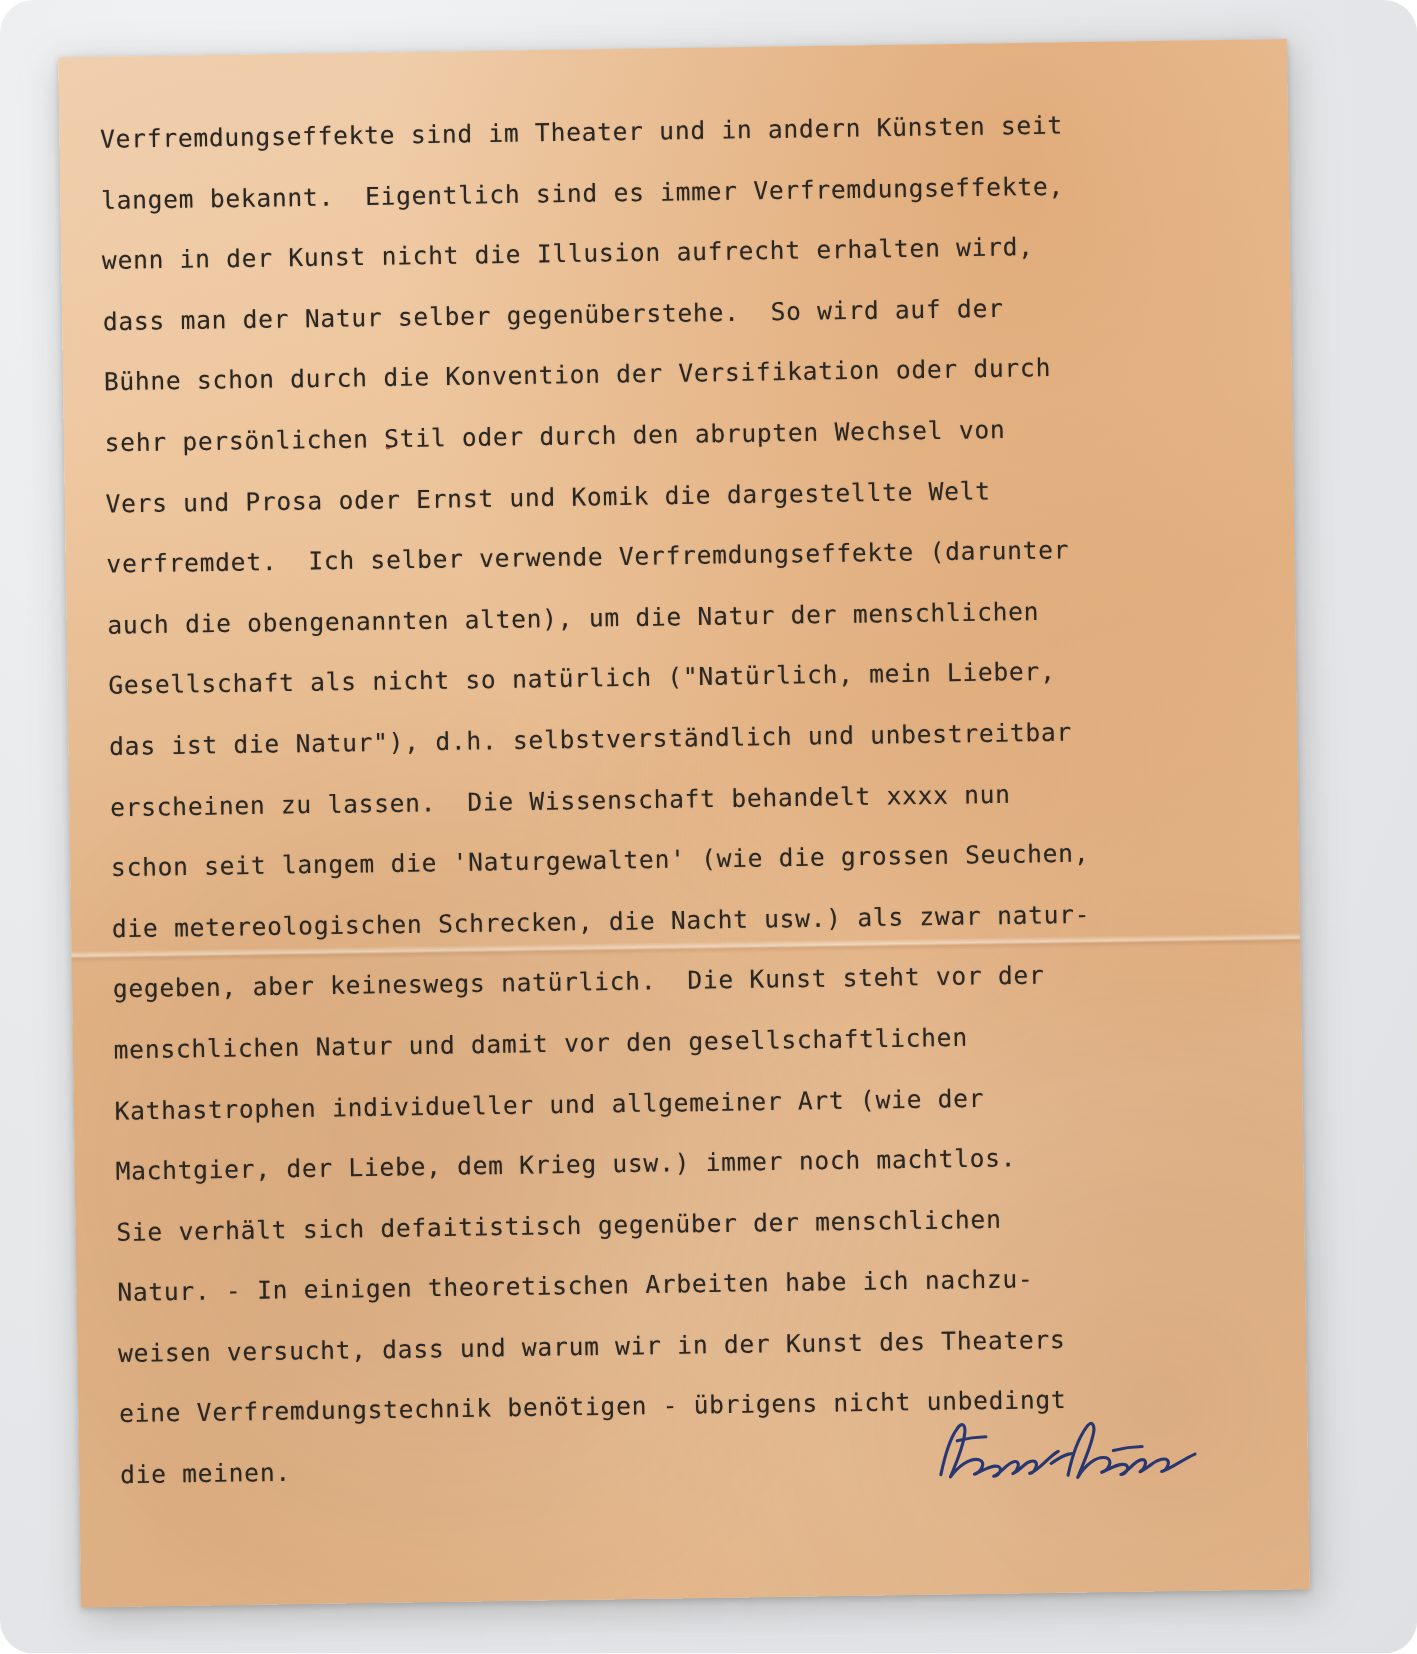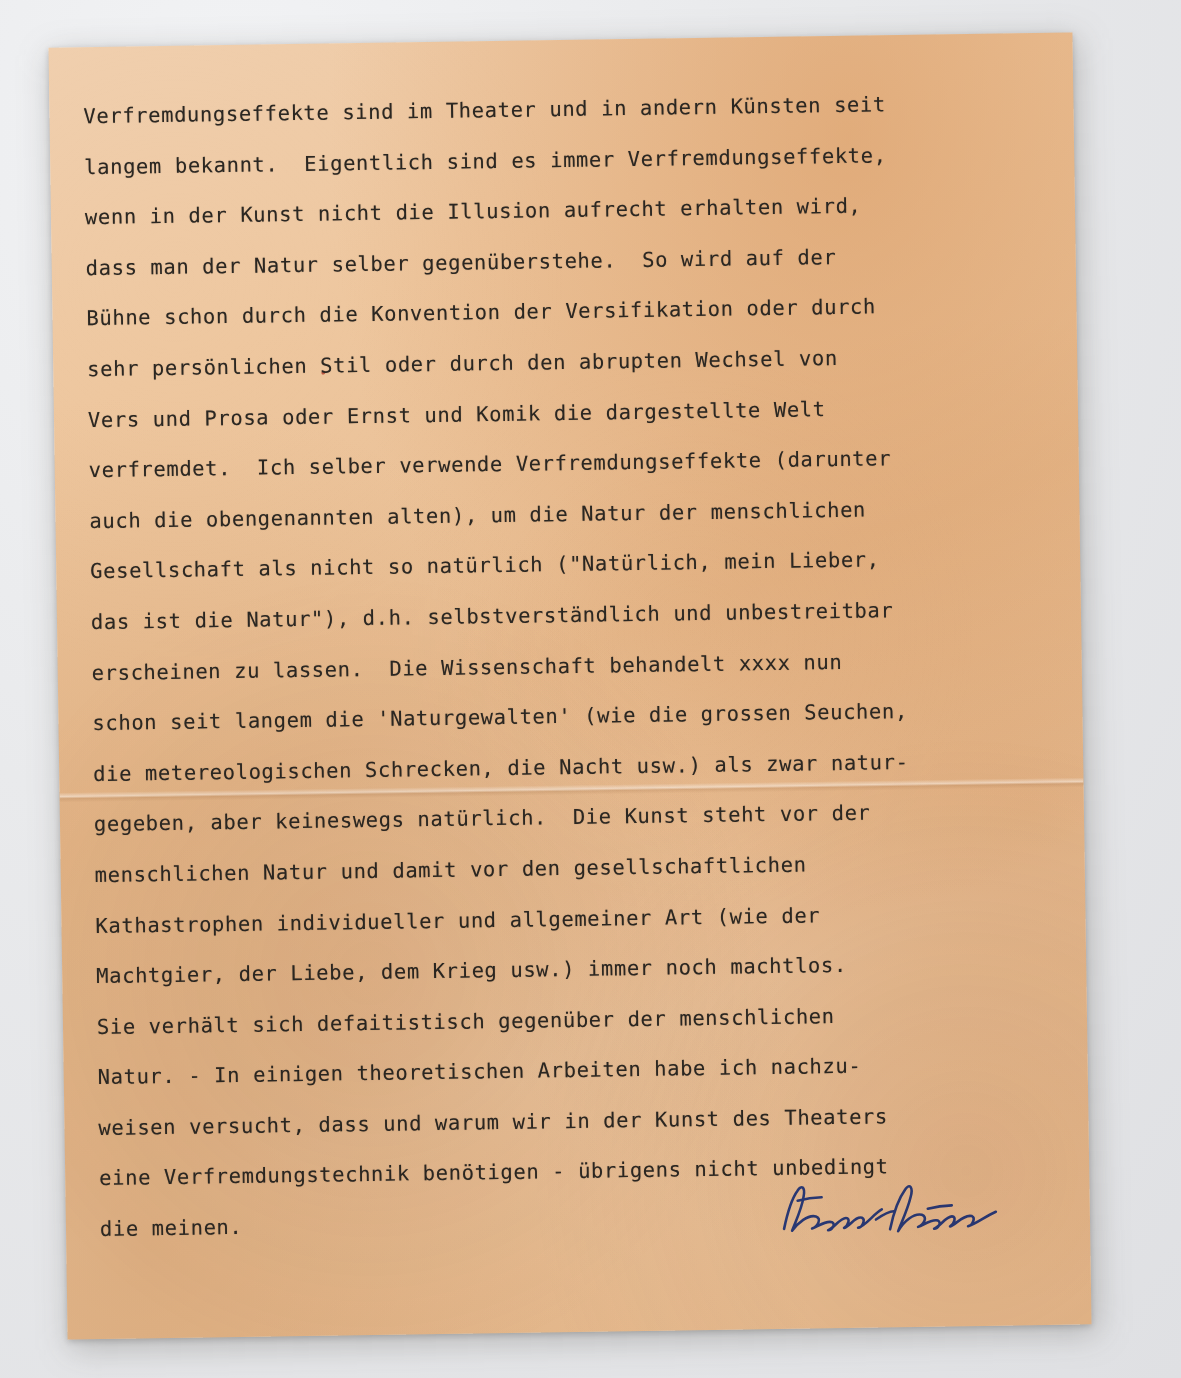--- a/index.html
+++ b/index.html
@@ -13,20 +13,21 @@
     overflow: hidden;
     font-family: "DejaVu Sans Mono", monospace;
   }
 
   #scene {
     position: relative;
     width: 1181px;
     height: 1378px;
     background:
       radial-gradient(ellipse at 20% 10%, #f2f3f5 0%, #e9eaec 40%, #dfe0e3 100%);
+    border-radius: 28px;
   }
 
   
   .sheet-shadow {
     position: absolute;
     left: 60px;
     top: 46px;
     width: 1028px;
     height: 1296px;
     background: rgba(90, 85, 80, 0.30);

